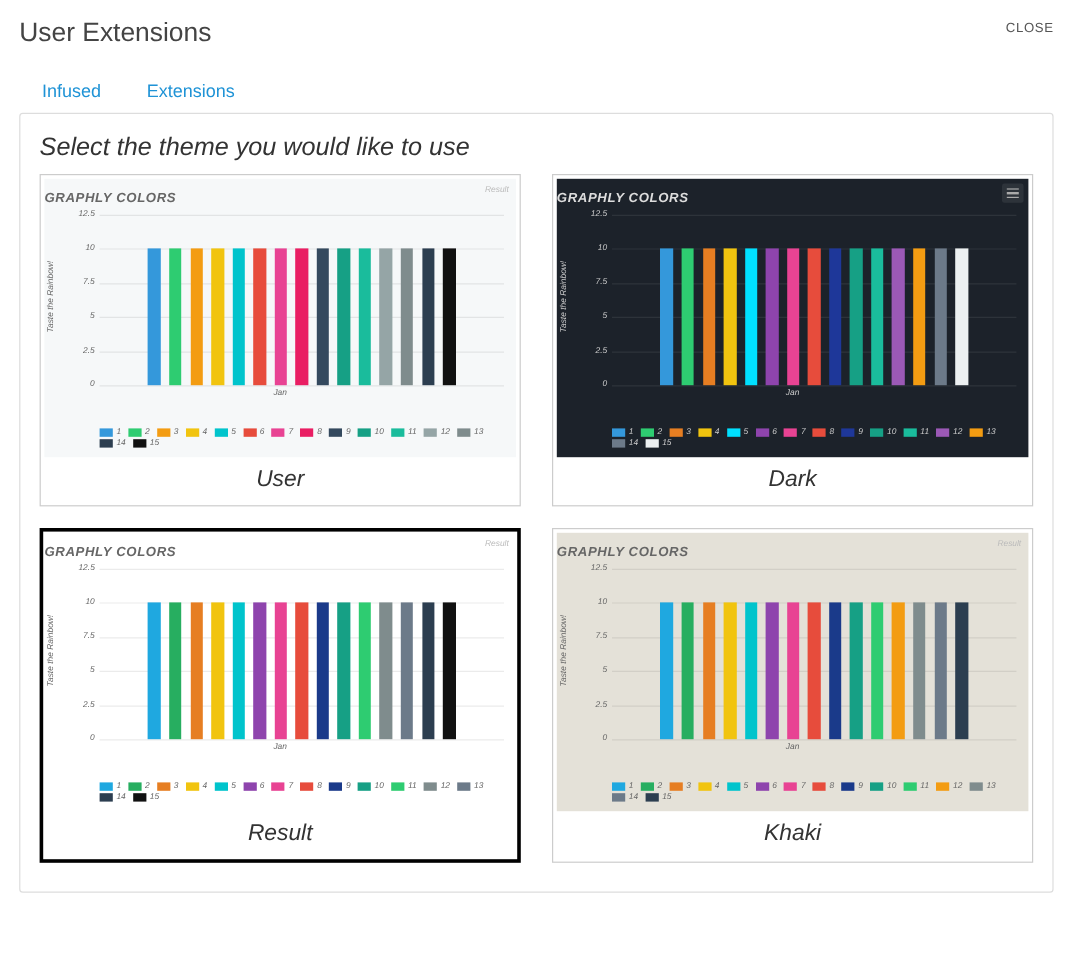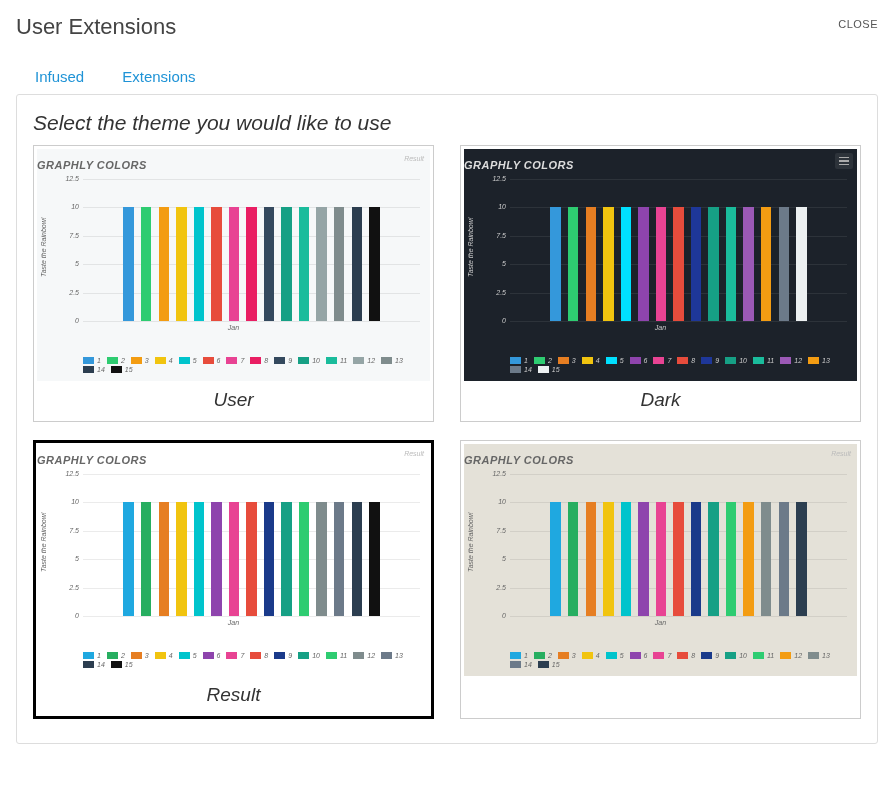--- a/index.html
+++ b/index.html
@@ -622,16 +622,17 @@
               <div class="legend-item">
                 <span class="swatch" style="background: rgb(108, 122, 137);"></span>
                 <span>14</span>
               </div>
               <div class="legend-item">
                 <span class="swatch" style="background: rgb(44, 62, 80);"></span>
                 <span>15</span>
               </div>
             </div>
           </div>
+          <div class="card-label">Khaki</div>
         </div>
       </div>
   </div>
 </div>
 
 </body></html>

